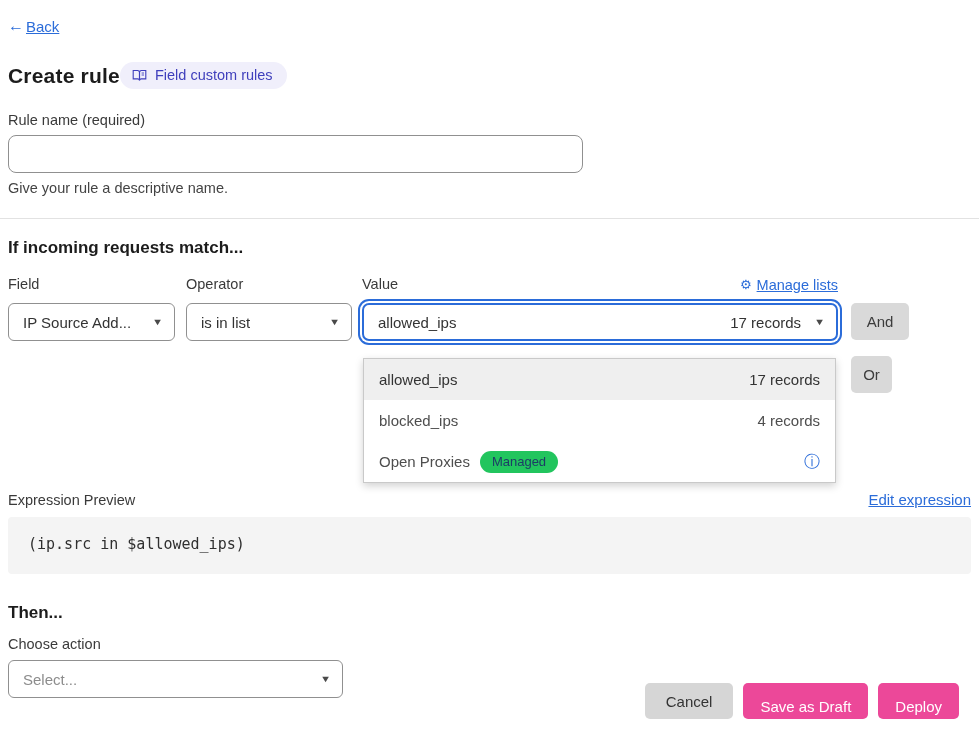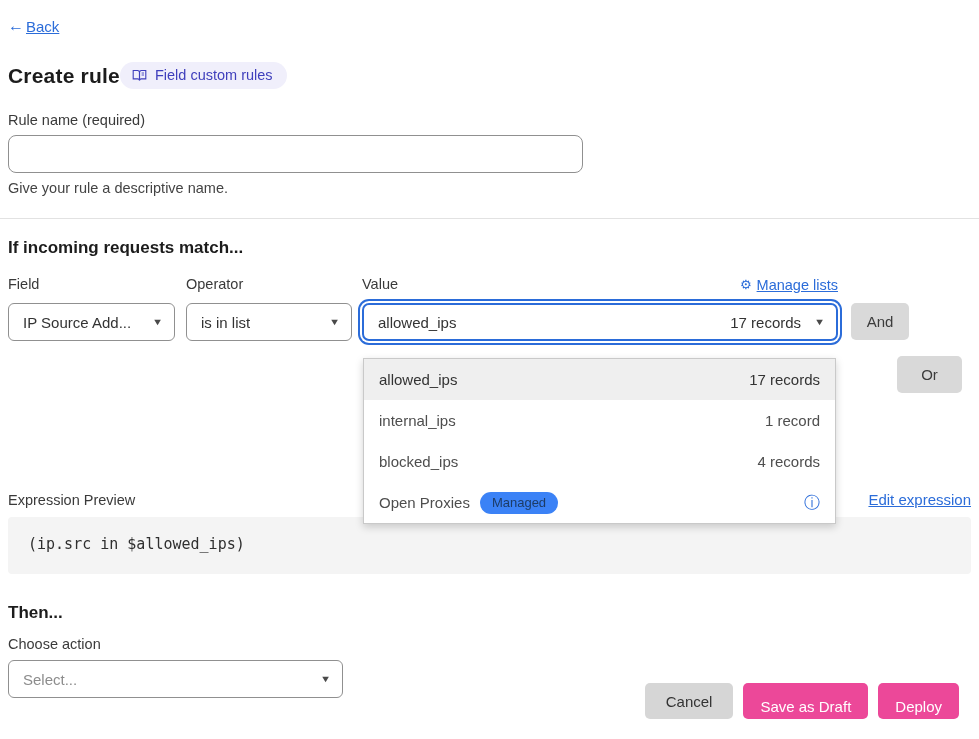--- a/index.html
+++ b/index.html
@@ -47,31 +47,31 @@
   .combobox { margin: 8px 4px 0; height: 38px; border: 2px solid #2b6cd9; border-radius: 7px; background: #fff;
     box-shadow: 0 0 0 2px #fff, 0 0 0 4px #2b6cd9; display: flex; align-items: center; justify-content: space-between;
     padding: 0 12px 0 14px; cursor: pointer; }
   .combo-right { display: flex; align-items: center; gap: 14px; }
   .combo-count { font-size: 15px; color: #333; }
 
   .andor-col { display: flex; margin-left: 9px; margin-top: 27px; gap: 16px; flex-direction: column; }
   .grey-btn { height: 37px; background: #d9d9d9; color: #3c3c3c; border: none; border-radius: 5px;
     font-size: 15px; font-family: inherit; cursor: pointer; }
   .and-btn { width: 58px; }
-  .or-btn { width: 65px; margin-left: 46px; }
+  .or-btn { width: 41px; }
 
   
   .list-menu { position: absolute; z-index: 20; top: 82px; left: 5px; right: 6px; background: #fff;
     border: 1px solid #c9c9c9; box-shadow: 0 3px 8px rgba(0,0,0,.18); }
   .list-item { height: 41px; display: flex; align-items: center; justify-content: space-between; padding: 0 15px; cursor: pointer; }
   .list-item.highlighted { background: #efefef; }
   .li-name { font-size: 15px; color: #333; display: flex; align-items: center; gap: 10px; }
   .list-item.dim .li-name, .list-item.dim .li-count { color: #4e4e4e; }
   .li-count { font-size: 15px; color: #333; }
-  .managed-pill { background: #3b82f6; color: #1d3c66; font-size: 13px; padding: 3px 12px 4px; border-radius: 11px; }
+  .managed-pill { background: #22c55e; color: #1d3c66; font-size: 13px; padding: 3px 12px 4px; border-radius: 11px; }
   .info-glyph { color: #2b6cd9; font-size: 16px; line-height: 1; cursor: pointer; }
 
   
   .expr-head { display: flex; justify-content: space-between; align-items: baseline; margin: 98px 8px 0; }
   .expr-label { font-size: 14.5px; color: #3a3a3a; }
   .expr-edit { color: #2b6cd9; font-size: 15px; text-decoration: underline; cursor: pointer; }
   .expr-box { margin: 9px 8px 0; height: 57px; background: #f4f4f4; border-radius: 4px; padding: 18px 12px 0 20px; }
   .expr-code { font-family: "DejaVu Sans Mono", "Liberation Mono", monospace; font-size: 15px; color: #2f2f2f; }
 
   
@@ -154,24 +154,20 @@
           <span class="caret">▼</span>
         </span>
       </div>
 
       <div class="list-menu">
         <div class="list-item highlighted">
           <span class="li-name">allowed_ips</span>
           <span class="li-count">17 records</span>
         </div>
         <div class="list-item dim">
-          <span class="li-name">internal_ips</span>
-          <span class="li-count">1 record</span>
-        </div>
-        <div class="list-item dim">
           <span class="li-name">blocked_ips</span>
           <span class="li-count">4 records</span>
         </div>
         <div class="list-item dim">
           <span class="li-name">
             <span>Open Proxies</span>
             <span class="managed-pill">Managed</span>
           </span>
           <span class="info-glyph">ⓘ</span>
         </div>

